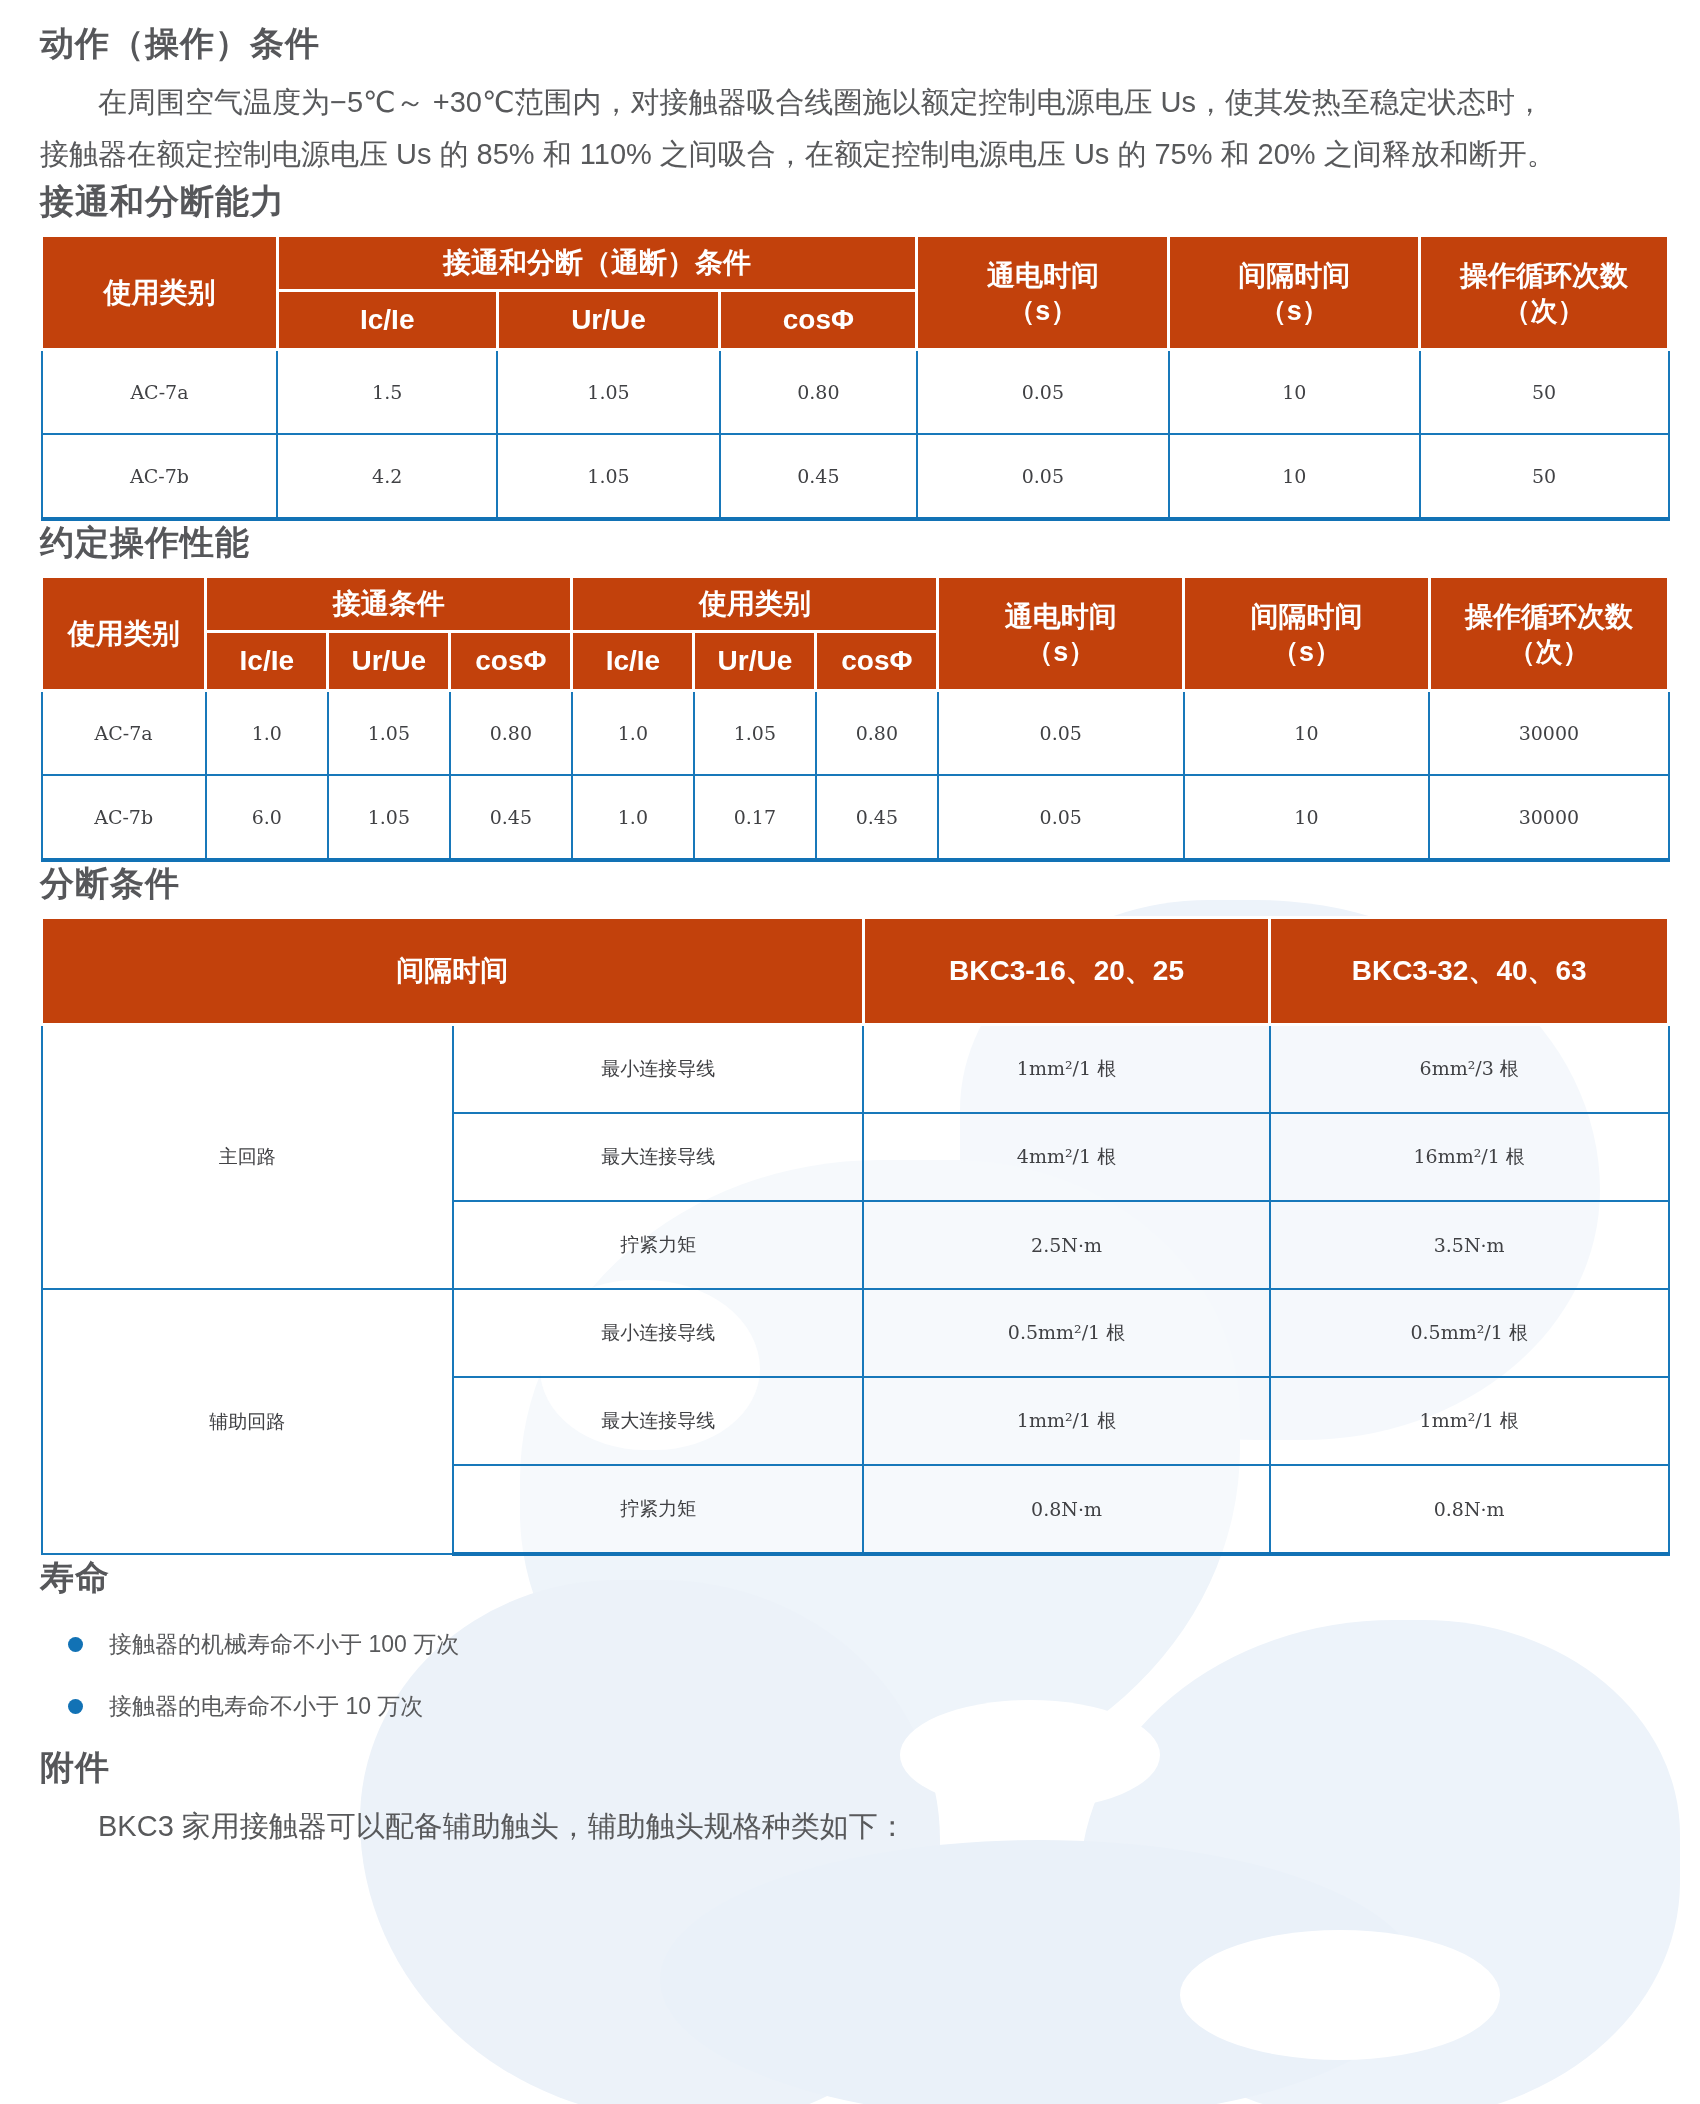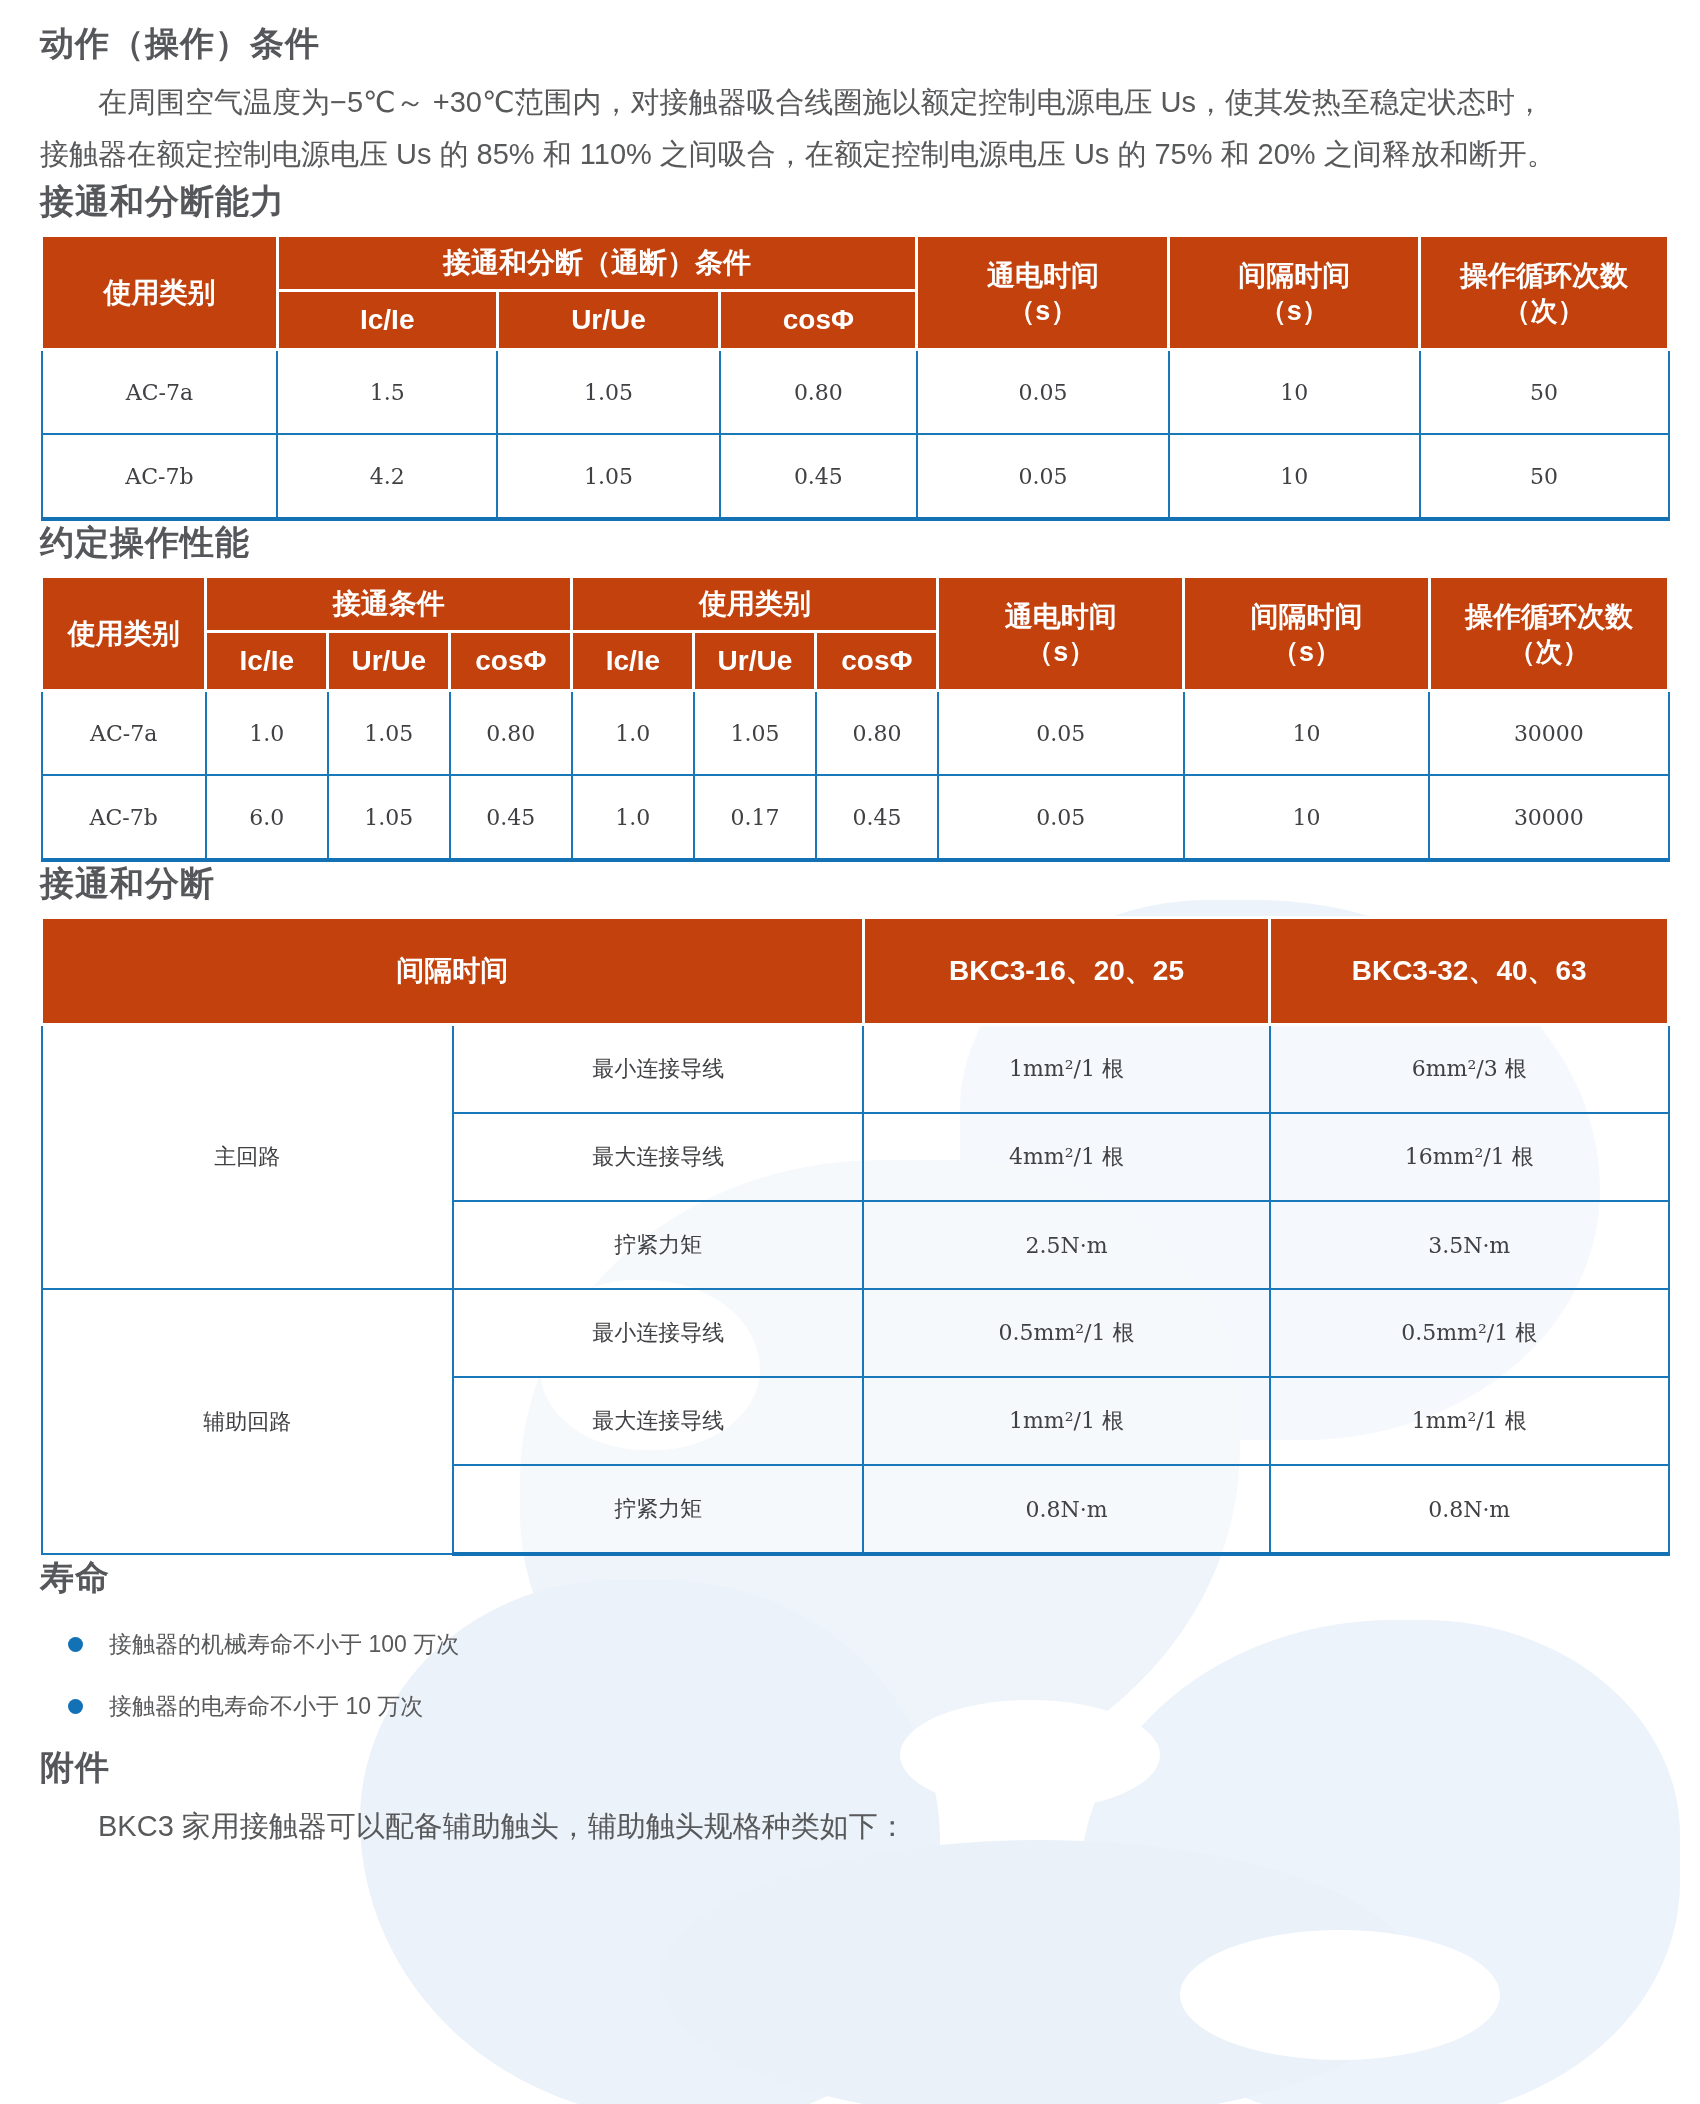--- a/index.html
+++ b/index.html
@@ -44,21 +44,21 @@
     width:1630px;margin-top:12px;
   }
   table.spec th{
     background:#c2410c;color:#ffffff;font-weight:bold;
     font-size:28px;text-align:center;vertical-align:middle;
     border:3px solid #ffffff;padding:0;line-height:36px;
   }
   table.spec td{
     text-align:center;vertical-align:middle;
     font-family:"DejaVu Serif","Liberation Serif",serif;
-    font-size:22px;color:#404144;
+    font-size:19px;color:#404144;
     border:2px solid #1878ba;
     background:rgba(255,255,255,0.45);
     padding:0;
   }
   table.spec tbody tr:last-child td{border-bottom:4px solid #1272b5;}
   .h-top{height:52px;}
   .h-sub{height:56px;}
   .h-row{height:82px;}
   .h3-head{height:104px;}
   .h3-row{height:86px;}
@@ -209,21 +209,21 @@
         <td>1.0</td>
         <td>0.17</td>
         <td>0.45</td>
         <td>0.05</td>
         <td>10</td>
         <td>30000</td>
       </tr>
     </tbody>
   </table>
 
-  <h2 class="sec sec-gap3">接通和分断</h2>
+  <h2 class="sec sec-gap3">分断条件</h2>
   <table class="spec">
     <colgroup>
       <col style="width:25.3%">
         <col style="width:25.2%">
         <col style="width:25.0%">
         <col style="width:24.5%">
     </colgroup>
     <thead>
       <tr>
         <th colspan="2" class="h3-head">间隔时间</th>

